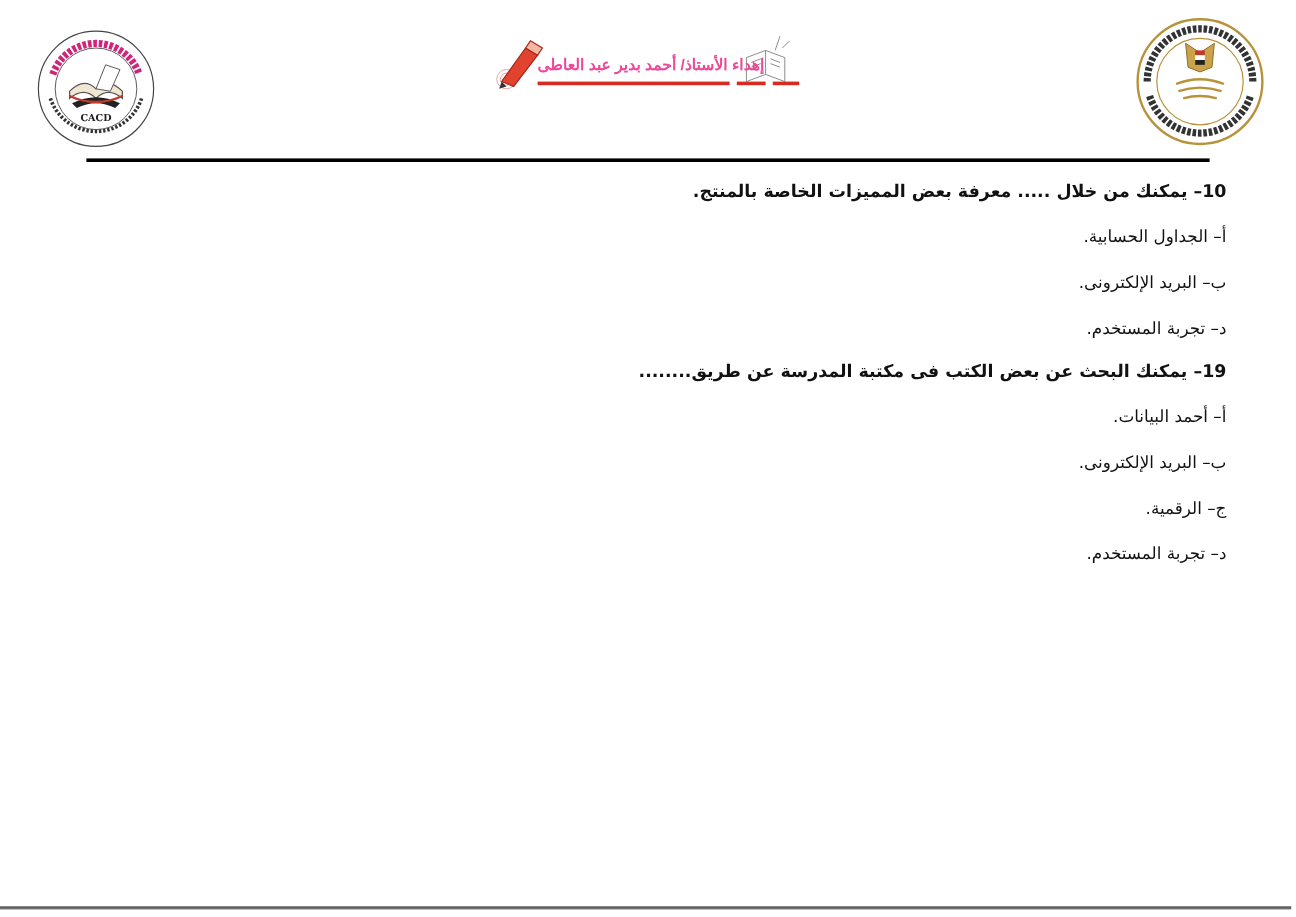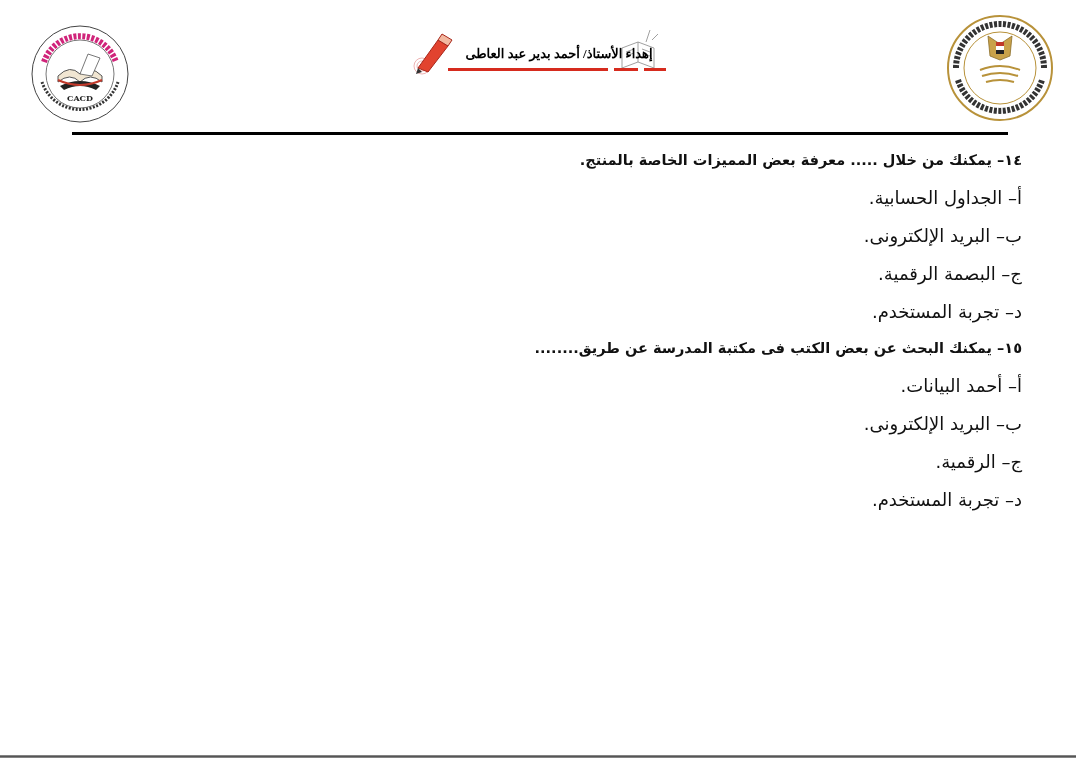--- a/index.html
+++ b/index.html
@@ -1,25 +1,25 @@
 <!DOCTYPE html>
 <html><head>
 <meta charset="utf-8">
 <style>
   html, body { margin:0; padding:0; background:#ffffff; }
   body { width:1080px; height:764px; position:relative; overflow:hidden; font-family:"DejaVu Sans", sans-serif; color:#111; }
   .logo-left { position:absolute; left:30px; top:24px; width:100px; height:100px; }
   .logo-right { position:absolute; left:944px; top:14px; width:112px; height:108px; }
   .dedication { position:absolute; left:408px; top:24px; width:262px; height:56px; }
-  .ded-text { position:absolute; left:40px; top:22px; width:222px; text-align:center; direction:rtl; font-family:Liberation Serif, serif; font-weight:bold; font-size:13px; color:#000000; white-space:nowrap; }
+  .ded-text { position:absolute; left:40px; top:22px; width:222px; text-align:left; direction:rtl; font-family:Liberation Sans, sans-serif; font-weight:bold; font-size:13px; color:#ec4899; white-space:nowrap; }
   .ded-line { position:absolute; left:40px; top:44px; height:3px; background:#d62b1e; }
   .header-rule { position:absolute; left:72px; top:132px; width:936px; height:3px; background:#000; }
   .content { position:absolute; right:58px; top:146px; width:900px; direction:rtl; text-align:right; }
   .question { font-weight:bold; font-size:14.5px; line-height:20px; margin:0; }
-  .option { font-size:18px; line-height:20px; margin:0; }
+  .option { font-size:14px; line-height:20px; margin:0; }
   .footer-rule { position:absolute; left:0; top:755px; width:1076px; height:3px; background:linear-gradient(#9a9a9a,#555,#9a9a9a); }
 </style>
 </head>
 <body>
 
 <div class="logo-left">
   <svg width="100" height="100" viewBox="0 0 100 100">
     <circle cx="50" cy="50" r="48" fill="#fff" stroke="#444" stroke-width="1"></circle>
     <circle cx="50" cy="50" r="34" fill="#fff" stroke="#555" stroke-width="0.8"></circle>
     <path d="M14 38 A38 38 0 0 1 86 38" fill="none" stroke="#d0247a" stroke-width="6" stroke-dasharray="3 1.5"></path>
@@ -64,25 +64,24 @@
     <rect x="52" y="28" width="8" height="4" fill="#c0392b"></rect>
     <rect x="52" y="32" width="8" height="4" fill="#fff"></rect>
     <rect x="52" y="36" width="8" height="4" fill="#222"></rect>
     <path d="M36 56 Q56 48 76 56 M38 62 Q56 56 74 62 M42 68 Q56 64 70 68" fill="none" stroke="#b8923a" stroke-width="2"></path>
   </svg>
 </div>
 
 <div class="header-rule"></div>
 
 <div class="content">
-  <p class="question" style="margin-top:4px;">١٤– يمكنك من خلال ..... معرفة بعض المميزات الخاصة بالمنتج.</p>
+  <p class="question" style="margin-top:4px;">10– يمكنك من خلال ..... معرفة بعض المميزات الخاصة بالمنتج.</p>
   <p class="option" style="margin-top:18px;">أ– الجداول الحسابية.</p>
   <p class="option" style="margin-top:18px;">ب– البريد الإلكترونى.</p>
-  <p class="option" style="margin-top:18px;">ج– البصمة الرقمية.</p>
   <p class="option" style="margin-top:18px;">د– تجربة المستخدم.</p>
-  <p class="question" style="margin-top:16px;">١٥– يمكنك البحث عن بعض الكتب فى مكتبة المدرسة عن طريق........</p>
+  <p class="question" style="margin-top:16px;">19– يمكنك البحث عن بعض الكتب فى مكتبة المدرسة عن طريق........</p>
   <p class="option" style="margin-top:18px;">أ– أحمد البيانات.</p>
   <p class="option" style="margin-top:18px;">ب– البريد الإلكترونى.</p>
   <p class="option" style="margin-top:18px;">ج– الرقمية.</p>
   <p class="option" style="margin-top:18px;">د– تجربة المستخدم.</p>
 </div>
 
 <div class="footer-rule"></div>
 
 </body></html>

